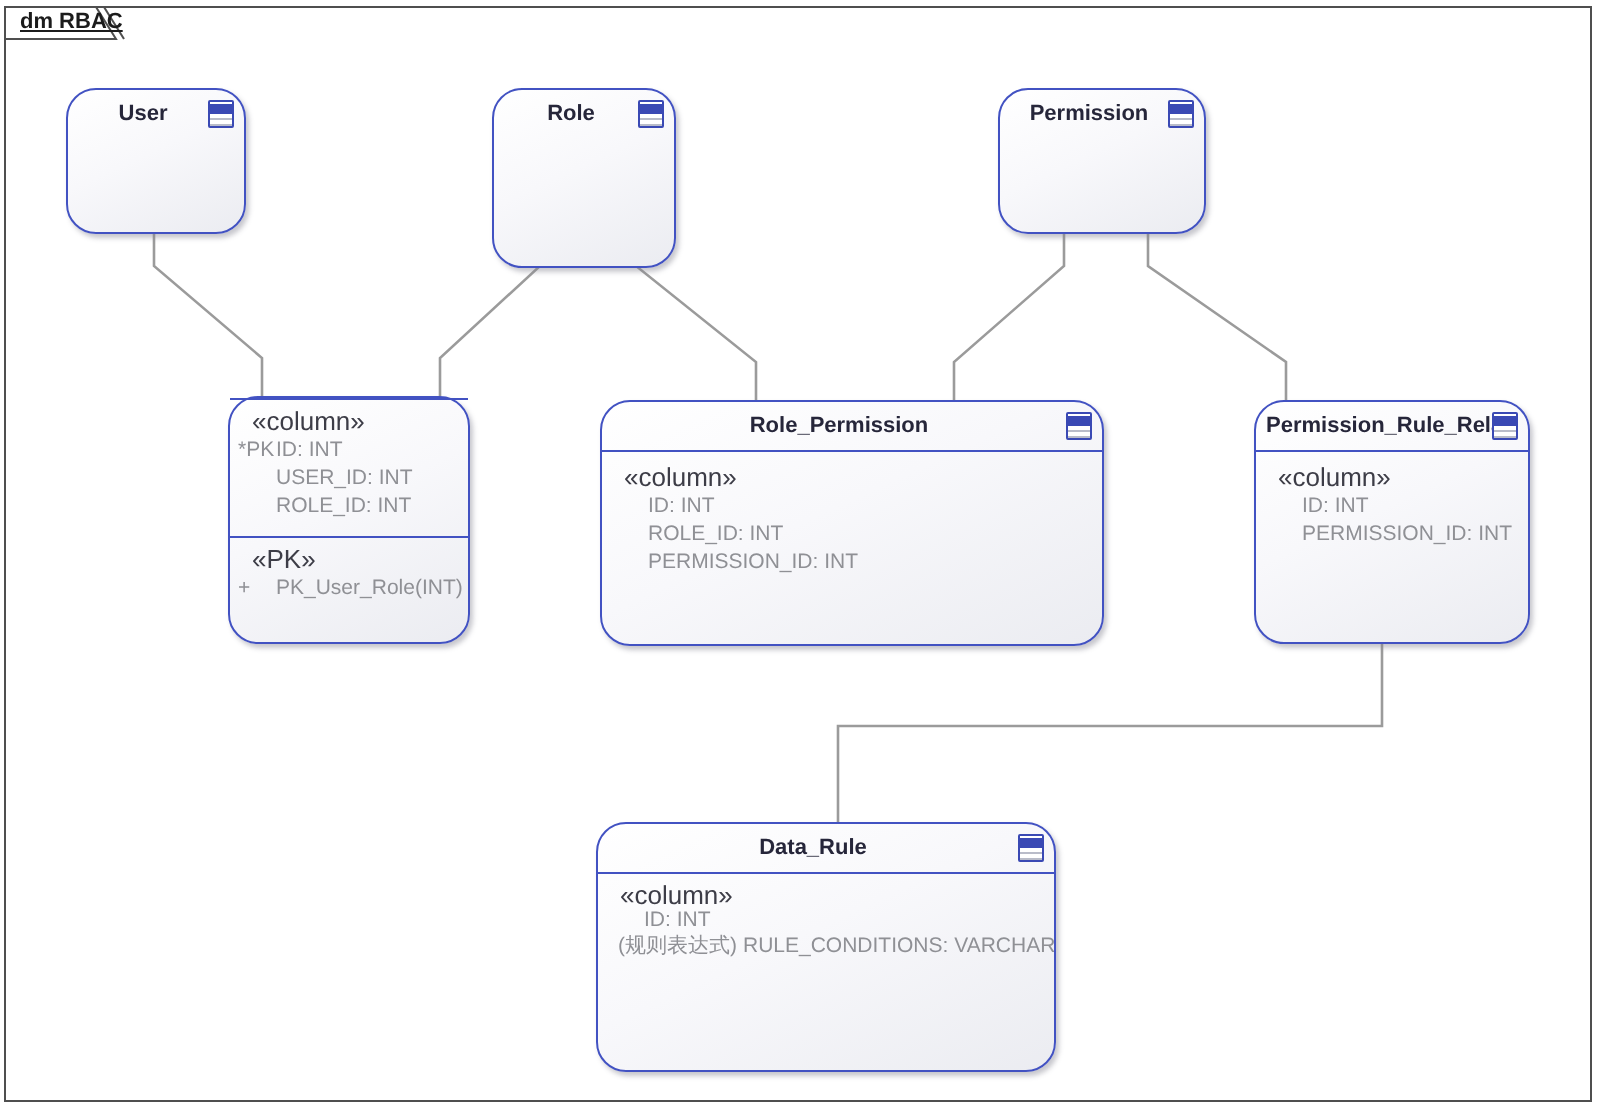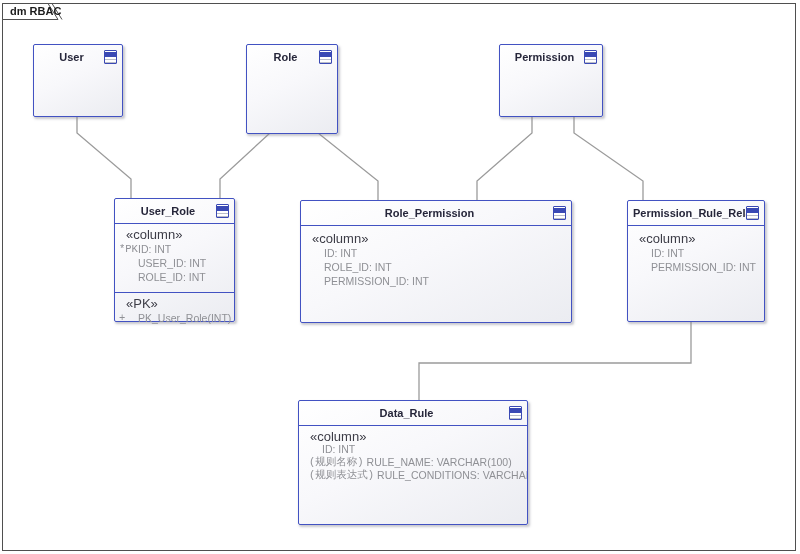--- a/index.html
+++ b/index.html
@@ -12,31 +12,31 @@
   #frame-border {
     position:absolute; left:2px; top:3px; width:794px; height:548px;
     border:1px solid var(--frame_border,#4f4f4f); box-sizing:border-box;
   }
   #frame-tab {
     position:absolute; left:2px; top:3px; width:58px; height:17px;
     box-sizing:border-box;
   }
   #frame-tab .tab-label {
     position:absolute; left:8px; top:2px; font-size:11px; font-weight:bold;
-    color:#1b1b1b; white-space:nowrap;
+    color:#1b1b1b; white-space:nowrap;text-decoration:underline;
   }
   
   svg.layer { position:absolute; left:0; top:0; width:800px; height:554px; }
   svg .conn { fill:none; stroke:var(--connector,#9b9b9b); stroke-width:1.3; }
   svg .frame-line { fill:#ffffff; stroke:var(--frame_border,#4f4f4f); stroke-width:1; }
 
   
   .entity {
     position:absolute; box-sizing:border-box;
-    border:1.5px solid var(--entity_border,#4252c2); border-radius:2px;
+    border:1.5px solid var(--entity_border,#4252c2); border-radius:15px;
     background:linear-gradient(155deg, var(--entity_fill_top,#ffffff) 0%, #f8f8fb 45%, var(--entity_fill_bottom,#ebecf1) 100%);
     box-shadow:1.5px 2px 2.5px rgba(130,130,145,0.45);
   }
   .e-title {
     position:relative; height:24px; display:flex; align-items:center;
     padding:0 5px;
   }
   .e-title .t {
     flex:1; text-align:center; font-size:11px; font-weight:bold;
     color:var(--title_text,#26263a); white-space:nowrap; overflow:hidden;
@@ -57,21 +57,21 @@
     border-top:1.5px solid var(--entity_border,#4252c2);
     padding-top:4px; overflow:hidden;
   }
   .e-sec.pad6 { padding-top:6px; }
   .stereo {
     font-size:13px; color:var(--stereotype_text,#3d3d47);
     padding-left:11px; line-height:14px; white-space:nowrap;
   }
   .row { display:flex; font-size:10.5px; color:var(--column_text,#8f9095);
          line-height:14px; padding-left:2px; white-space:nowrap; }
-  .row .pfx { width:21px; flex:0 0 21px; padding-left:2px; box-sizing:border-box;font-family:Liberation Mono, monospace; }
+  .row .pfx { width:21px; flex:0 0 21px; padding-left:2px; box-sizing:border-box; }
   .row .txt { flex:1; }
   .row.hang { padding-left:10px; }
   .row.hang .pfx { width:auto; flex:0 0 auto; padding-left:0; margin-right:3px; }
   .rows13 .row, .rows13 .stereo { line-height:13px; }
 </style>
 </head>
 <body>
 
 <div id="canvas">
 
@@ -109,24 +109,20 @@
   </div>
 
   <div class="entity" style="left:499px;top:44px;width:104px;height:73px">
     <div class="e-title">
       <span class="t">Permission</span>
       <span class="tbl-icon"></span>
     </div>
   </div>
 
   <div class="entity" style="left:114px;top:198px;width:121px;height:124px">
-    <div class="e-title">
-      <span class="t">User_Role</span>
-      <span class="tbl-icon"></span>
-    </div>
     <div class="e-sec" style="height:64px">
       <div class="stereo">«column»</div>
       <div class="row">
         <span class="pfx">*PK</span>
         <span class="txt">ID: INT</span>
       </div>
       <div class="row">
         <span class="pfx"></span>
         <span class="txt">USER_ID: INT</span>
       </div>
@@ -137,21 +133,21 @@
     </div>
     <div class="e-sec" style="height:33px">
       <div class="stereo">«PK»</div>
       <div class="row">
         <span class="pfx">+</span>
         <span class="txt">PK_User_Role(INT)</span>
       </div>
     </div>
   </div>
 
-  <div class="entity" style="left:300px;top:200px;width:272px;height:123px">
+  <div class="entity" style="left:300px;top:200px;width:252px;height:123px">
     <div class="e-title">
       <span class="t">Role_Permission</span>
       <span class="tbl-icon"></span>
     </div>
     <div class="e-sec pad6" style="height:91px">
       <div class="stereo">«column»</div>
       <div class="row">
         <span class="pfx"></span>
         <span class="txt">ID: INT</span>
       </div>
@@ -177,34 +173,30 @@
         <span class="pfx"></span>
         <span class="txt">ID: INT</span>
       </div>
       <div class="row">
         <span class="pfx"></span>
         <span class="txt">PERMISSION_ID: INT</span>
       </div>
     </div>
   </div>
 
-  <div class="entity" style="left:298px;top:400px;width:230px;height:125px">
+  <div class="entity" style="left:298px;top:411px;width:230px;height:125px">
     <div class="e-title">
       <span class="t">Data_Rule</span>
       <span class="tbl-icon"></span>
     </div>
     <div class="e-sec rows13" style="height:94px">
       <div class="stereo">«column»</div>
       <div class="row">
         <span class="pfx"></span>
         <span class="txt">ID: INT</span>
-      </div>
-      <div class="row hang">
-        <span class="pfx">(规则名称)</span>
-        <span class="txt">RULE_NAME: VARCHAR(100)</span>
       </div>
       <div class="row hang">
         <span class="pfx">(规则表达式)</span>
         <span class="txt">RULE_CONDITIONS: VARCHAR(50)</span>
       </div>
     </div>
   </div>
 
 </div>
 

